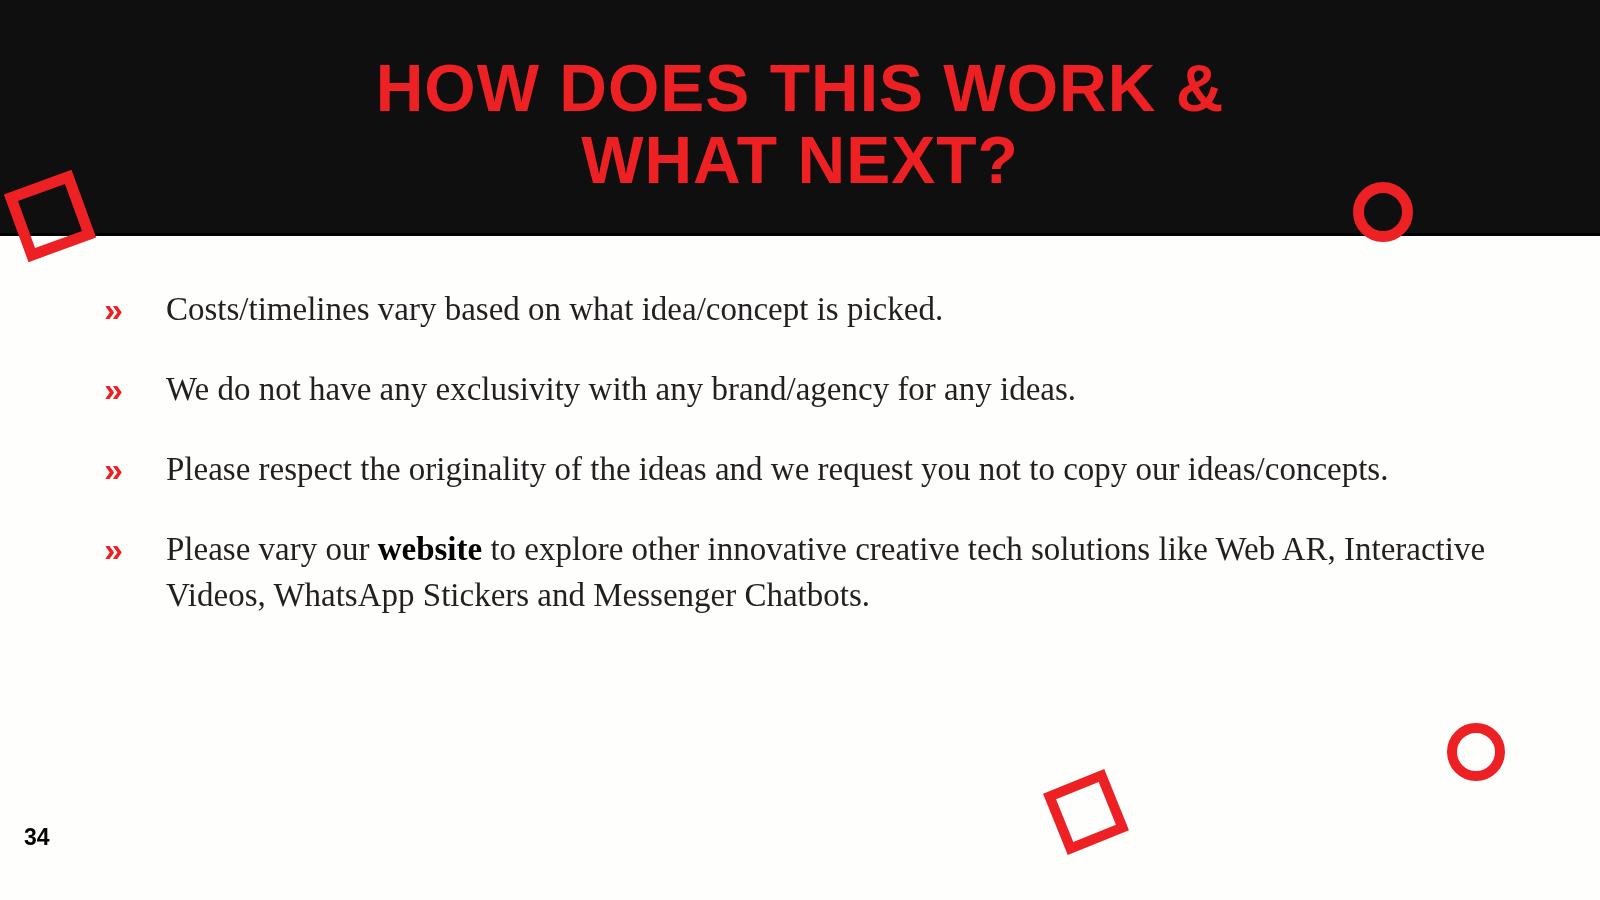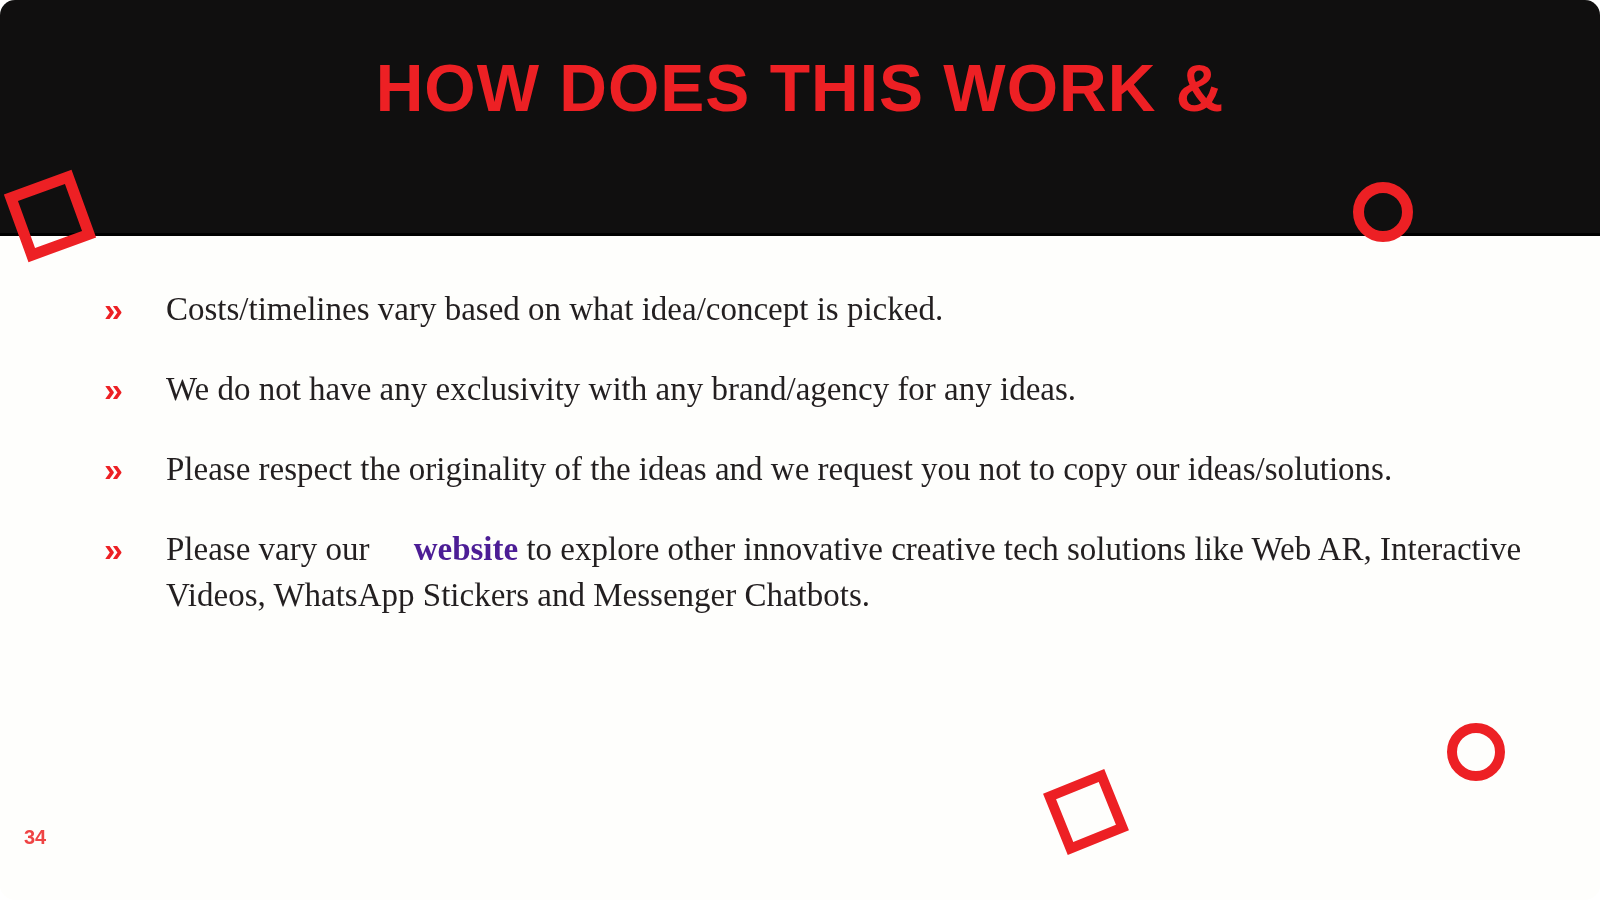--- a/index.html
+++ b/index.html
@@ -9,21 +9,20 @@
   }
   body {
     font-family: "Liberation Sans", sans-serif;
   }
   .slide {
     position: relative;
     width: 1600px;
     height: 900px;
     background: #FEFEFC;
     overflow: hidden;
-    border-radius: 15px;
   }
 
   
   .header-band {
     position: absolute;
     left: 0;
     top: 0;
     width: 1600px;
     height: 236px;
     background: #100F0F;
@@ -77,23 +76,22 @@
   }
   .bullet-text {
     flex: 1 1 auto;
     color: #231F20;
     font-family: Liberation Serif, serif;
     font-size: 33px;
     line-height: 46px;
     font-weight: normal;
   }
   .bullet-text .hl {
-    color: #4c1d95;
+    color: #000000;
     font-weight: bold;
-    margin-left: 36px;
   }
 
   
   .deco { position: absolute; }
 
   .deco-diamond-top {
     left: 14px;
     top: 180px;
     width: 72px;
     height: 72px;
@@ -131,37 +129,38 @@
     transform: rotate(-22deg);
     box-sizing: border-box;
     z-index: 4;
   }
 
   
   .page-number {
     position: absolute;
     left: 24px;
     top: 822px;
-    color: #ef4444;
+    color: #000000;
     font-family: "Liberation Sans", sans-serif;
     font-weight: bold;
-    font-size: 20px;
+    font-size: 23px;
     line-height: 30px;
     z-index: 4;
   }
 </style>
 </head>
 <body>
 
 <div class="slide">
 
   <div class="header-band"></div>
 
   <div class="slide-title">
     <span class="t-line">HOW DOES THIS WORK &amp;</span>
+    <span class="t-line">WHAT NEXT?</span>
   </div>
 
   <div class="deco deco-diamond-top"></div>
   <div class="deco deco-ring-top"></div>
   <div class="deco deco-ring-bottom"></div>
   <div class="deco deco-diamond-bottom"></div>
 
   <div class="bullets">
 
     <div class="bullet-row">
@@ -169,21 +168,21 @@
       <span class="bullet-text"><span>Costs/timelines vary based on what idea/concept is picked.</span></span>
     </div>
 
     <div class="bullet-row">
       <span class="bullet-marker">»</span>
       <span class="bullet-text"><span>We do not have any exclusivity with any brand/agency for any ideas.</span></span>
     </div>
 
     <div class="bullet-row">
       <span class="bullet-marker">»</span>
-      <span class="bullet-text"><span>Please respect the originality of the ideas and we request you not to copy our ideas/solutions.</span></span>
+      <span class="bullet-text"><span>Please respect the originality of the ideas and we request you not to copy our ideas/concepts.</span></span>
     </div>
 
     <div class="bullet-row">
       <span class="bullet-marker">»</span>
       <span class="bullet-text"><span>Please vary our </span><span class="hl">website</span><span> to explore other innovative creative tech solutions like Web AR, Interactive Videos, WhatsApp Stickers and Messenger Chatbots.</span></span>
     </div>
 
   </div>
 
   <div class="page-number">34</div>

